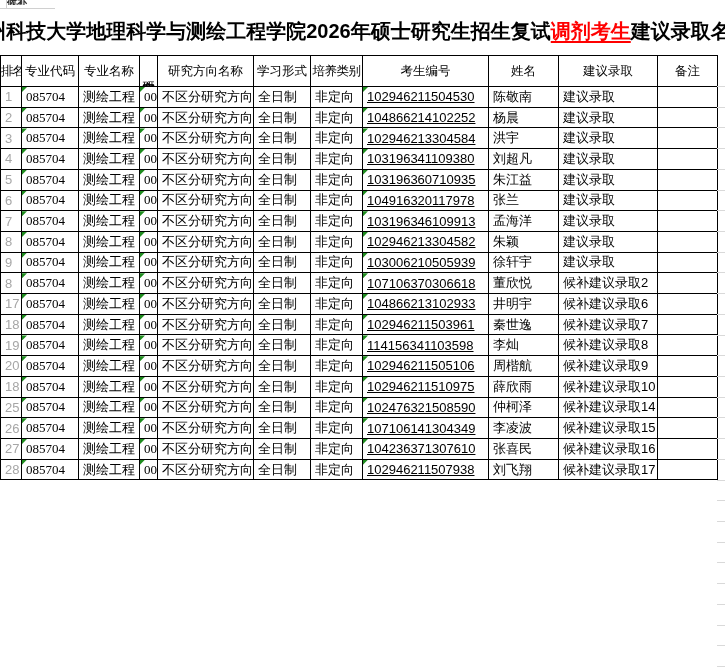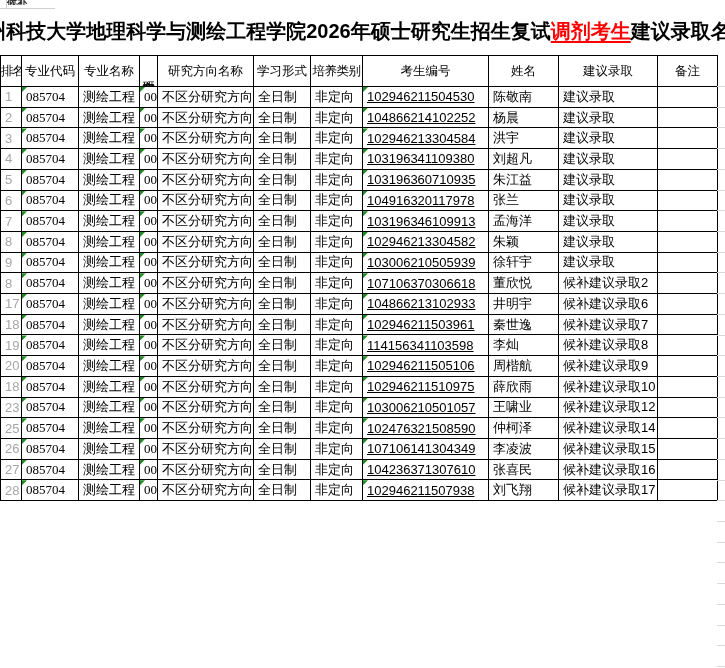--- a/index.html
+++ b/index.html
@@ -284,33 +284,20 @@
         <td class="code tri-cell"><span class="tri"></span>00</td>
         <td>不区分研究方向</td>
         <td>全日制</td>
         <td>非定向</td>
         <td class="num tri-cell"><span class="tri"></span>102946211510975</td>
         <td>薛欣雨</td>
         <td>候补建议录取10</td>
         <td></td>
       </tr>
       <tr class="data-row">
-        <td class="rank">23</td>
-        <td class="code tri-cell"><span class="tri"></span>085704</td>
-        <td>测绘工程</td>
-        <td class="code tri-cell"><span class="tri"></span>00</td>
-        <td>不区分研究方向</td>
-        <td>全日制</td>
-        <td>非定向</td>
-        <td class="num tri-cell"><span class="tri"></span>103006210501057</td>
-        <td>王啸业</td>
-        <td>候补建议录取12</td>
-        <td></td>
-      </tr>
-      <tr class="data-row">
         <td class="rank">25</td>
         <td class="code tri-cell"><span class="tri"></span>085704</td>
         <td>测绘工程</td>
         <td class="code tri-cell"><span class="tri"></span>00</td>
         <td>不区分研究方向</td>
         <td>全日制</td>
         <td>非定向</td>
         <td class="num tri-cell"><span class="tri"></span>102476321508590</td>
         <td>仲柯泽</td>
         <td>候补建议录取14</td>

